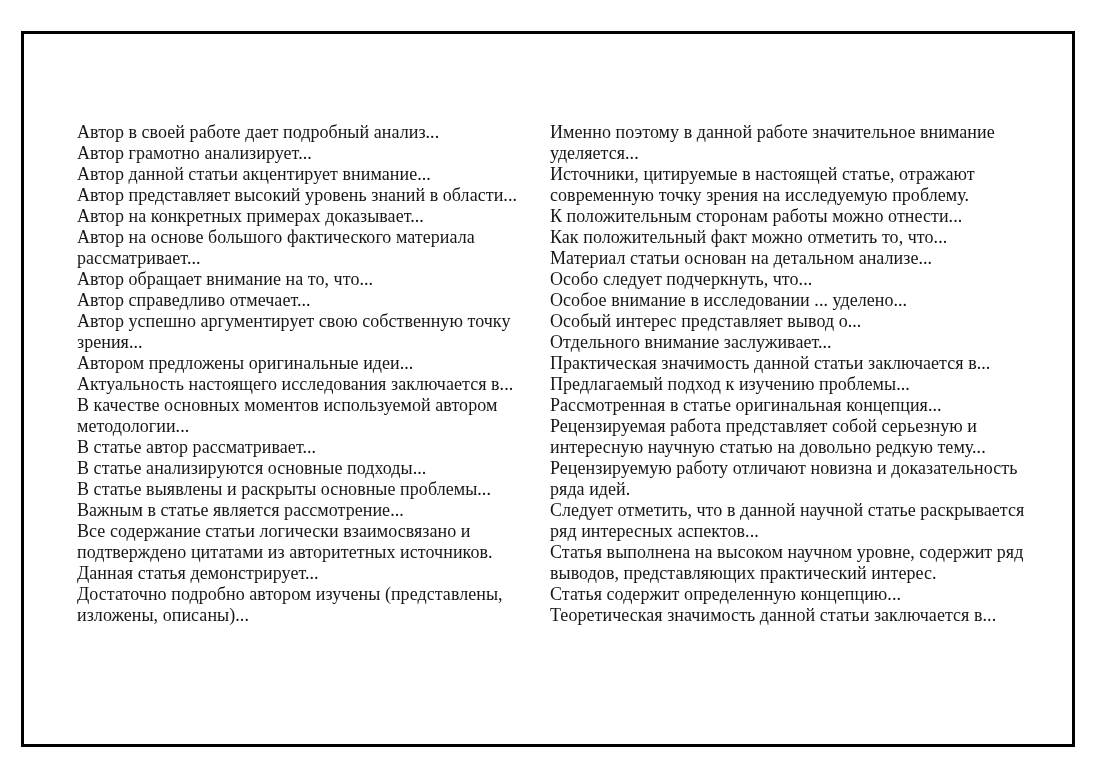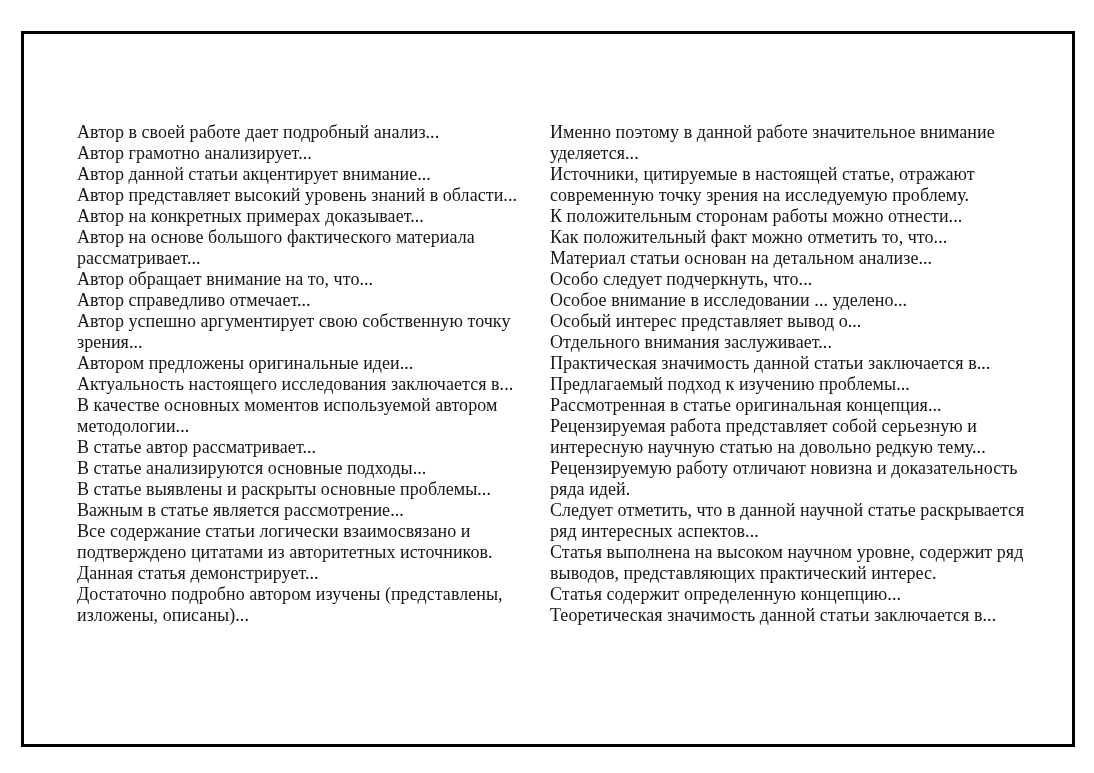--- a/index.html
+++ b/index.html
@@ -102,21 +102,21 @@
 
     <div id="column-right" class="clause-column">
       <div class="clause-line">Именно поэтому в данной работе значительное внимание уделяется...</div>
       <div class="clause-line">Источники, цитируемые в настоящей статье, отражают современную точку зрения на исследуемую проблему.</div>
       <div class="clause-line">К положительным сторонам работы можно отнести...</div>
       <div class="clause-line">Как положительный факт можно отметить то, что...</div>
       <div class="clause-line">Материал статьи основан на детальном анализе...</div>
       <div class="clause-line">Особо следует подчеркнуть, что...</div>
       <div class="clause-line">Особое внимание в исследовании ... уделено...</div>
       <div class="clause-line">Особый интерес представляет вывод о...</div>
-      <div class="clause-line">Отдельного внимания заслуживает...</div>
+      <div class="clause-line">Отдельного внимание заслуживает...</div>
       <div class="clause-line">Практическая значимость данной статьи заключается в...</div>
       <div class="clause-line">Предлагаемый подход к изучению проблемы...</div>
       <div class="clause-line">Рассмотренная в статье оригинальная концепция...</div>
       <div class="clause-line">Рецензируемая работа представляет собой серьезную и интересную научную статью на довольно редкую тему...</div>
       <div class="clause-line">Рецензируемую работу отличают новизна и доказательность ряда идей.</div>
       <div class="clause-line">Следует отметить, что в данной научной статье раскрывается ряд интересных аспектов...</div>
       <div class="clause-line">Статья выполнена на высоком научном уровне, содержит ряд выводов, представляющих практический интерес.</div>
       <div class="clause-line">Статья содержит определенную концепцию...</div>
       <div class="clause-line">Теоретическая значимость данной статьи заключается в...</div>
     </div>

